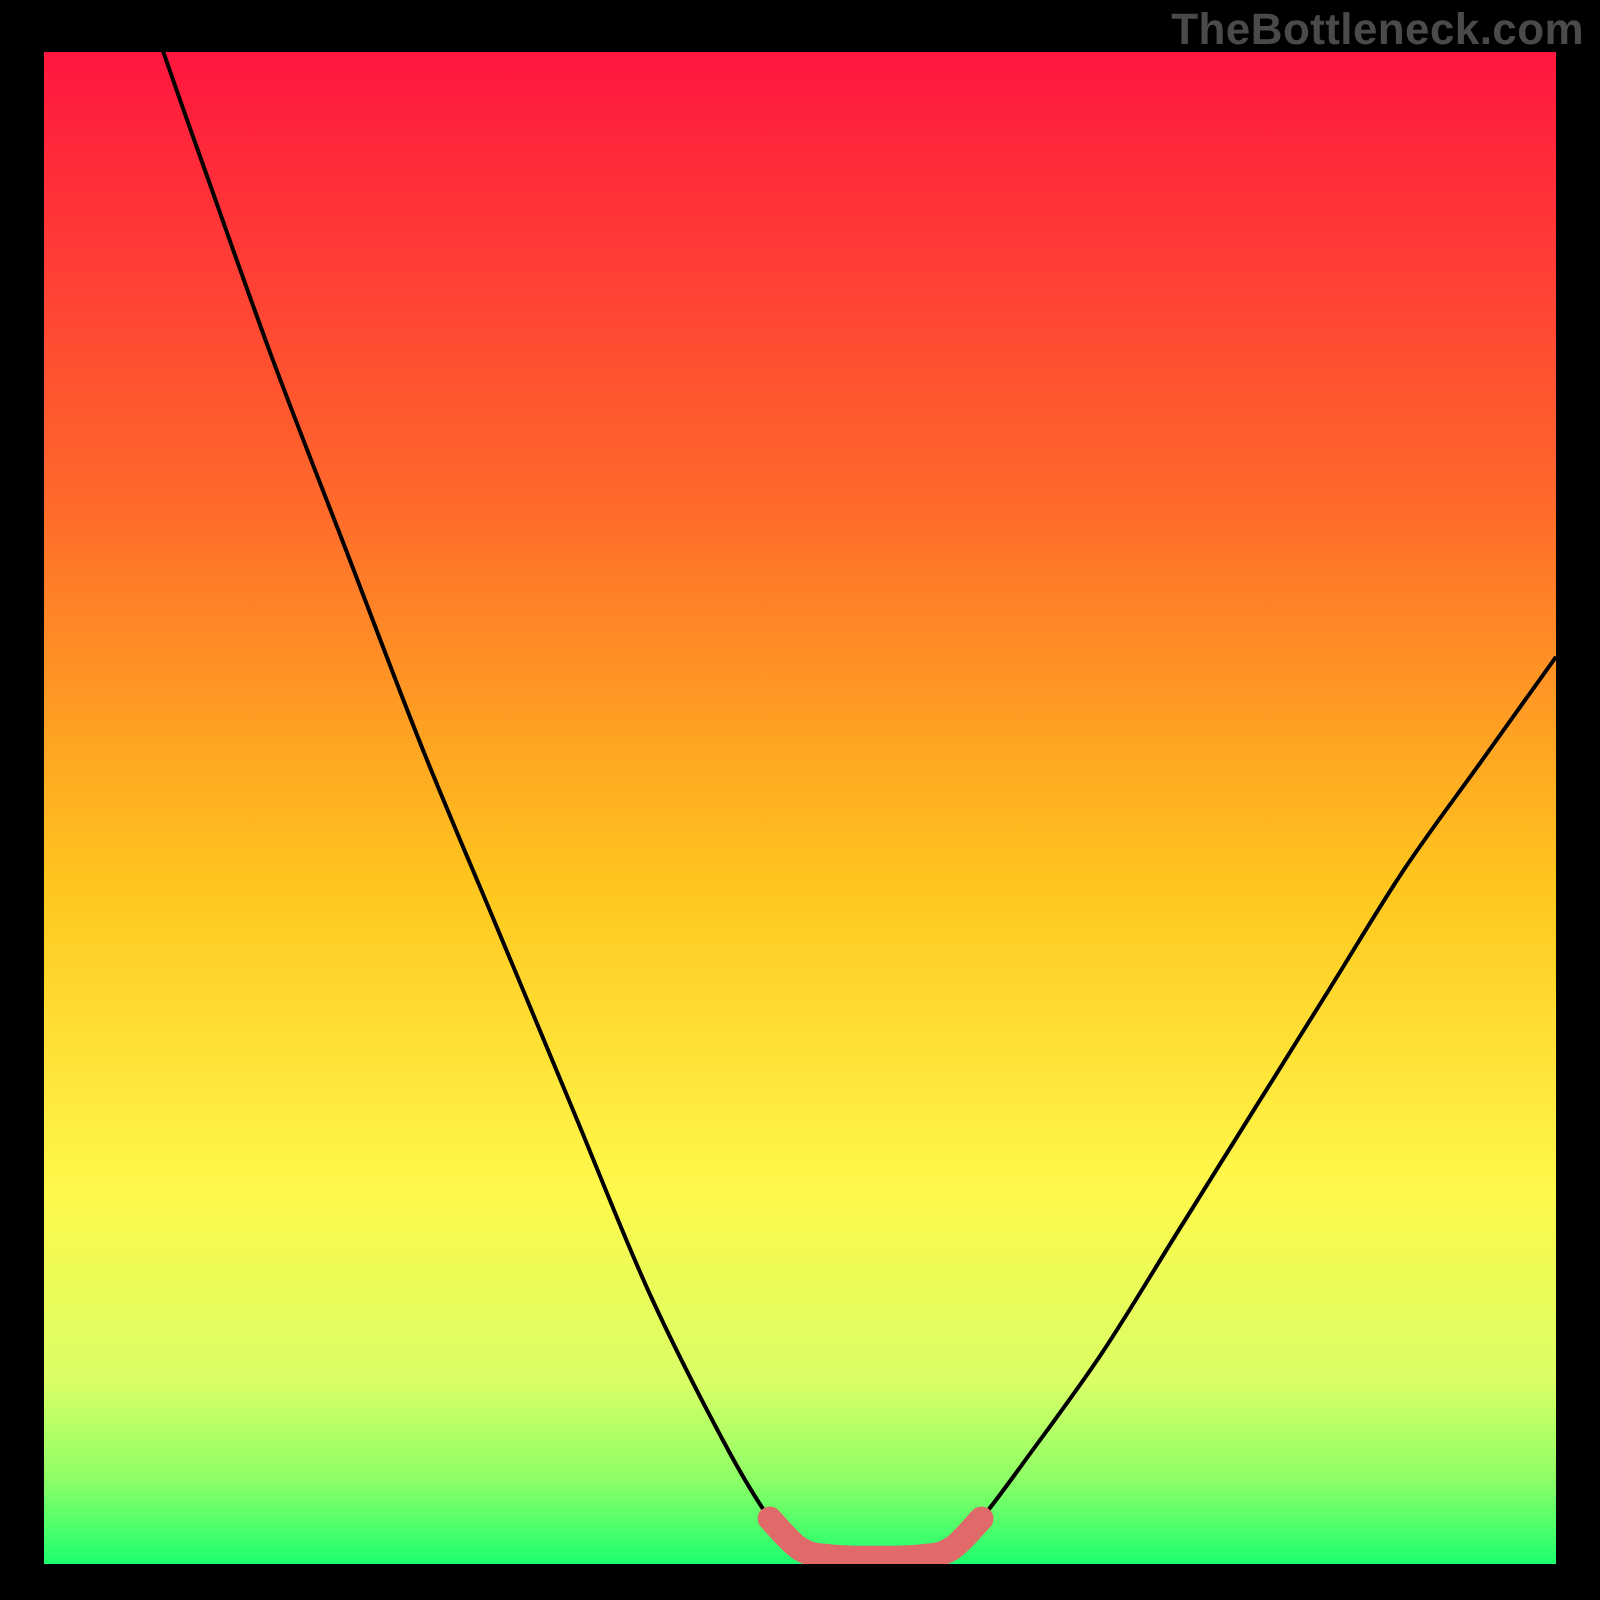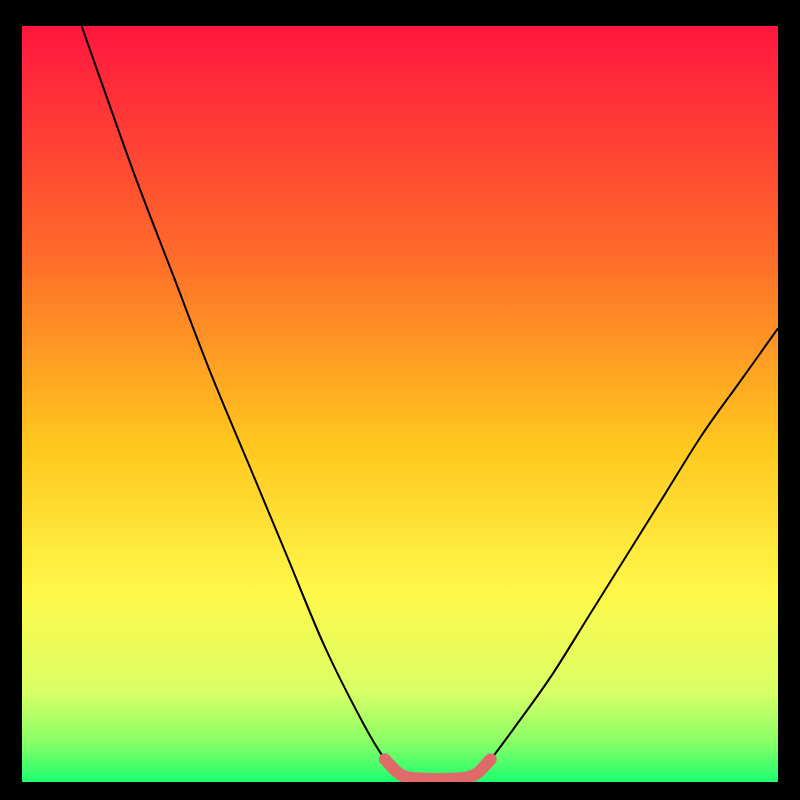--- a/index.html
+++ b/index.html
@@ -42,20 +42,21 @@
     inset: 0;
     width: 100%;
     height: 100%;
     display: block;
   }
 </style>
 </head>
 <body>
 
 <div class="stage">
+  <div class="watermark">TheBottleneck.com</div>
 
   <div class="plot-frame">
     <svg class="plot" viewBox="0 0 756 756" preserveAspectRatio="none">
       <defs>
         <linearGradient id="bg-grad" x1="0" y1="0" x2="0" y2="1">
             <stop offset="0%" stop-color="#ff163f"></stop>
             <stop offset="30%" stop-color="#ff6a2a"></stop>
             <stop offset="55.00000000000001%" stop-color="#ffc61e"></stop>
             <stop offset="75%" stop-color="#fff84a"></stop>
             <stop offset="88%" stop-color="#d9ff66"></stop>

